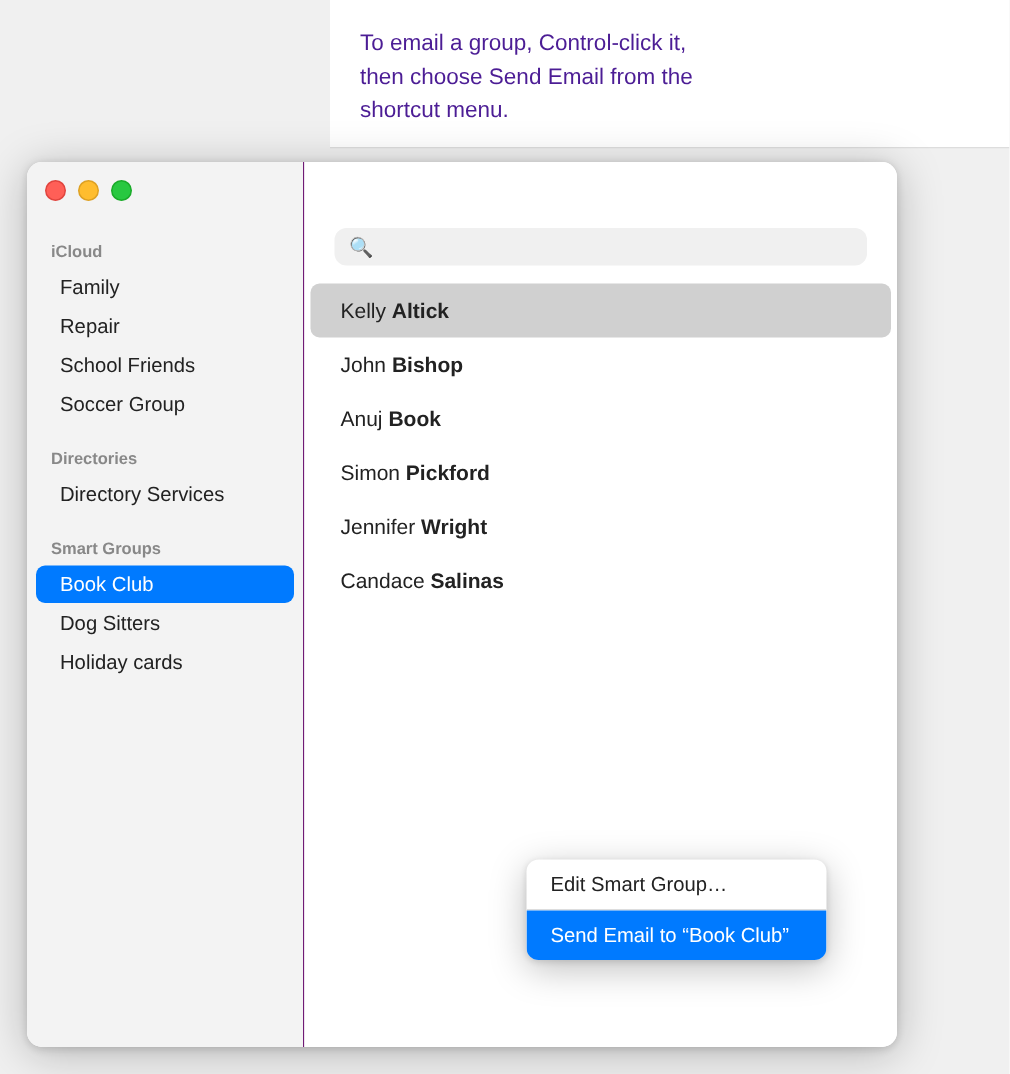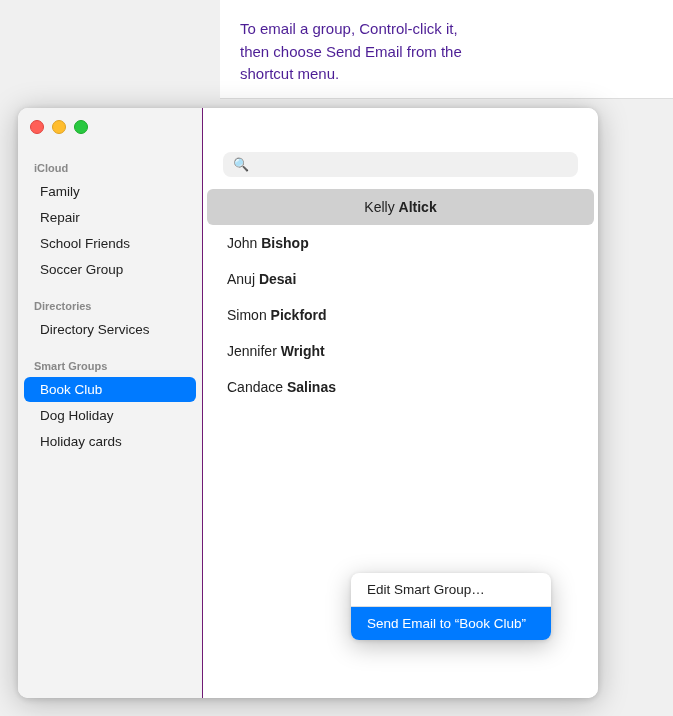--- a/index.html
+++ b/index.html
@@ -133,21 +133,20 @@
     .contact-item {
       padding: 10px 20px;
       font-size: 14px;
       color: #222;
       cursor: pointer;
       border-radius: 6px;
       margin: 0 4px;
     }
     .contact-item.selected {
       background: #d0d0d0;
-      text-align: center;
     }
     .contact-item .first-name {
       font-weight: 400;
     }
     .contact-item .last-name {
       font-weight: 700;
     }
 
     
     .context-menu {
@@ -199,41 +198,41 @@
     <div class="sidebar-item">Family</div>
     <div class="sidebar-item">Repair</div>
     <div class="sidebar-item">School Friends</div>
     <div class="sidebar-item">Soccer Group</div>
 
     <div class="sidebar-section-label" style="margin-top:8px;">Directories</div>
     <div class="sidebar-item">Directory Services</div>
 
     <div class="sidebar-section-label" style="margin-top:8px;">Smart Groups</div>
     <div class="sidebar-item selected">Book Club</div>
-    <div class="sidebar-item">Dog Holiday</div>
+    <div class="sidebar-item">Dog Sitters</div>
     <div class="sidebar-item">Holiday cards</div>
   </div>
 
   <div class="main-content">
 
     <div class="search-bar">
       <div class="search-input-wrapper">
         <span class="search-icon-char">🔍</span>
       </div>
     </div>
 
     <ul class="contact-list">
       <li class="contact-item selected">
         <span class="first-name">Kelly </span><span class="last-name">Altick</span>
       </li>
       <li class="contact-item">
         <span class="first-name">John </span><span class="last-name">Bishop</span>
       </li>
       <li class="contact-item">
-        <span class="first-name">Anuj </span><span class="last-name">Desai</span>
+        <span class="first-name">Anuj </span><span class="last-name">Book</span>
       </li>
       <li class="contact-item">
         <span class="first-name">Simon </span><span class="last-name">Pickford</span>
       </li>
       <li class="contact-item">
         <span class="first-name">Jennifer </span><span class="last-name">Wright</span>
       </li>
       <li class="contact-item">
         <span class="first-name">Candace </span><span class="last-name">Salinas</span>
       </li>

